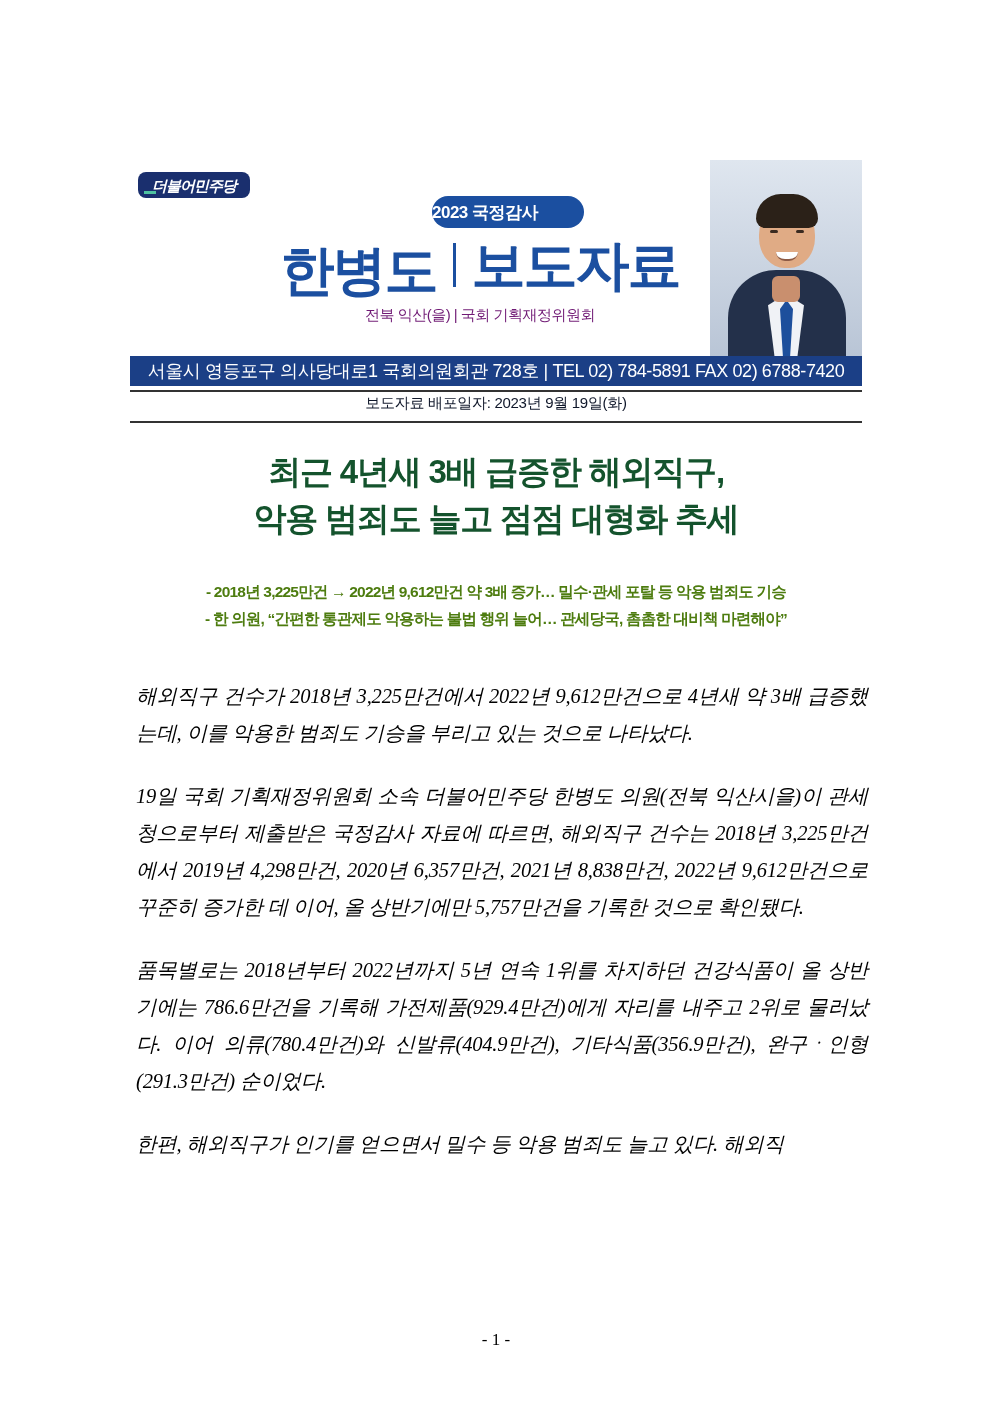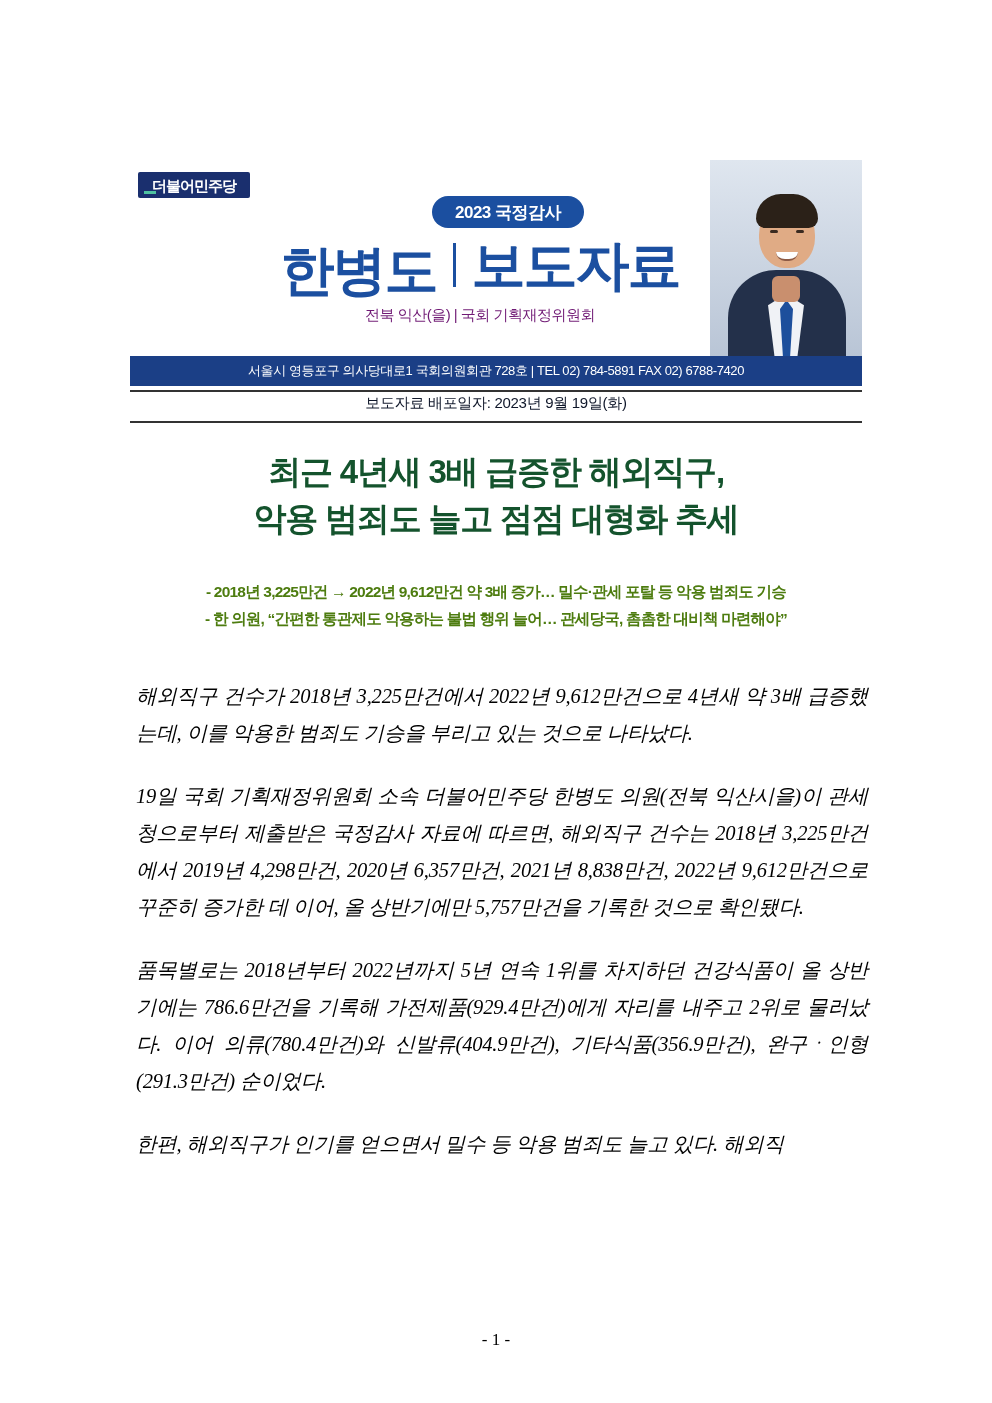--- a/index.html
+++ b/index.html
@@ -43,24 +43,25 @@
     overflow: hidden;
   }
 
   .party-logo {
     position: absolute;
     left: 8px;
     top: 12px;
     width: 112px;
     height: 26px;
     background: #1a2f6e;
-    border-radius: 2px;
+    border-radius: 8px;
     display: flex;
     align-items: center;
     justify-content: center;
+    font-style: italic;
   }
   .party-logo .txt {
     color: #ffffff;
     font-family: "Liberation Sans", sans-serif;
     font-weight: bold;
     font-size: 15px;
     letter-spacing: -1px;
     line-height: 1;
   }
   .party-logo .bar {
@@ -75,21 +76,20 @@
   .badge2023 {
     position: absolute;
     left: 302px;
     top: 36px;
     width: 152px;
     height: 32px;
     background: #1b4fa0;
     border-radius: 16px;
     display: flex;
     align-items: center;
-    justify-content: center;
   }
   .badge2023 span {
     color: #ffffff;
     font-family: "Liberation Sans", sans-serif;
     font-weight: bold;
     font-size: 17px;
     letter-spacing: -0.5px;
   }
 
   .title-row {
@@ -233,21 +233,21 @@
     width: 732px;
     height: 30px;
     background: #1b3f86;
     display: flex;
     align-items: center;
     justify-content: center;
   }
   .banner-bar .addr {
     color: #ffffff;
     font-family: "Liberation Sans", sans-serif;
-    font-size: 13px;
+    font-size: 18px;
     letter-spacing: -0.4px;
   }
 
   .rule {
     position: absolute;
     left: 130px;
     top: 390px;
     width: 732px;
     height: 2px;
     background: #333;

